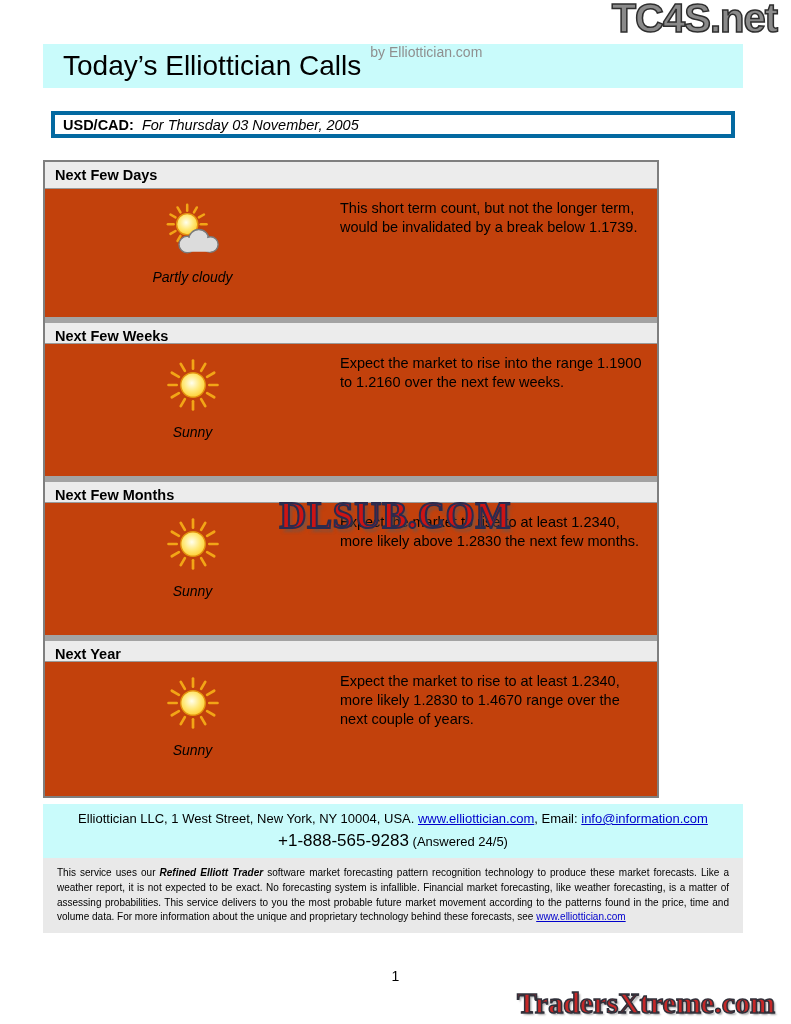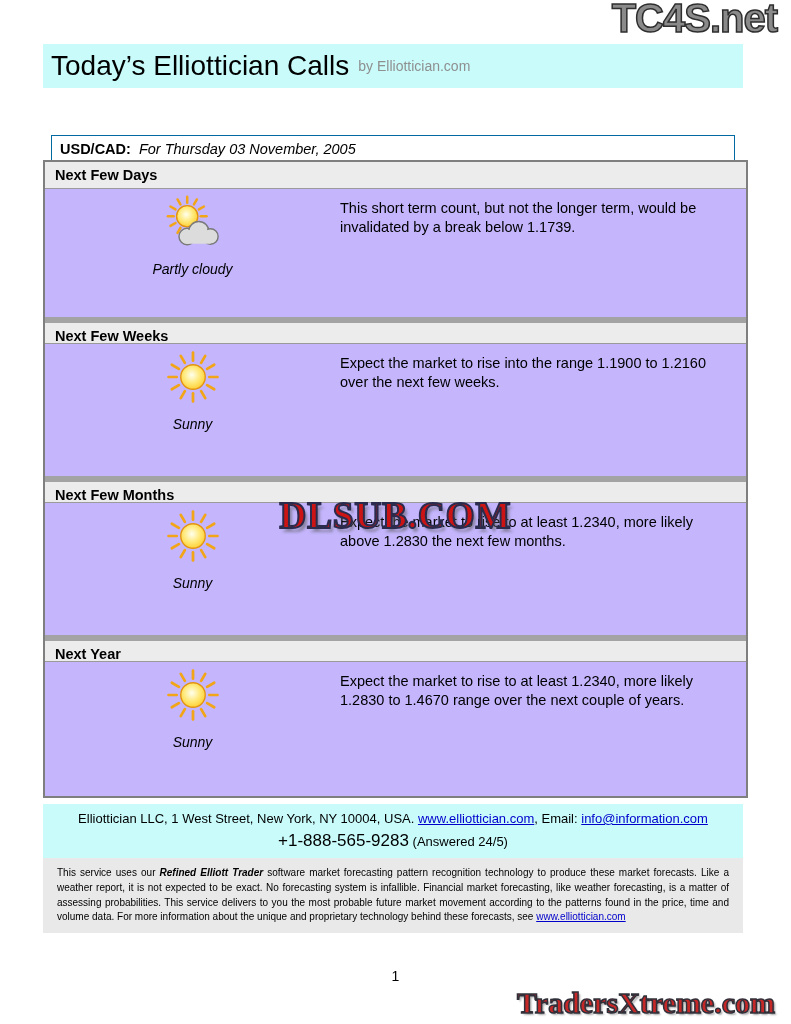--- a/index.html
+++ b/index.html
@@ -28,49 +28,49 @@
     font-family:"Liberation Serif", serif; font-weight:bold;
     font-size:30px; color:#c62828;
     -webkit-text-stroke:1.5px #30303a;
     text-shadow:2px 2px 2px rgba(0,0,0,.35);
     z-index:20; white-space:nowrap;
   }
 
   
   .title-bar {
     position:absolute; left:43px; top:44px; width:700px; height:44px;
-    background:#c9fbfb; display:flex; align-items:center;
-    padding-left:8px; box-sizing:border-box;
+    background:#c9fbfb; display:flex; align-items:flex-start;
+    padding-left:20px; box-sizing:border-box;
   }
   .title-bar .title { font-size:28px; color:#000; line-height:44px; }
   .title-bar .subtitle { font-size:14px; color:#8f8f8f; margin-left:9px; }
 
   
   .instrument-box {
     position:absolute; left:51px; top:111px; width:684px; height:27px;
-    border:1px solid #0369a1; box-sizing:border-box;
-    display:flex; align-items:center; padding-left:8px; font-size:14.5px;margin-top:24px;
+    border:4px solid #0369a1; box-sizing:border-box;
+    display:flex; align-items:center; padding-left:8px; font-size:14.5px;
   }
   .instrument-box .symbol { font-weight:bold; }
   .instrument-box .date { font-style:italic; margin-left:8px; }
 
   
   .forecast-table {
-    position:absolute; left:43px; top:160px; width:705px;
-    border:2px solid #7f7f7f; box-sizing:border-box; background:#c4b5fd;
+    position:absolute; left:43px; top:160px; width:616px;
+    border:2px solid #7f7f7f; box-sizing:border-box; background:#c2410c;
   }
   .sec-header {
     background:#ececec; border-top:6px solid #a3a3a3; border-bottom:1px solid #9a9a9a;
     font-weight:bold; font-size:14.5px; padding:5px 10px; height:27px; box-sizing:border-box;
   }
   .sec-header.first { border-top:none; }
   .sec-body { display:flex; box-sizing:border-box; }
   .icon-cell {
     width:295px; flex:0 0 295px; display:flex; flex-direction:column;
-    align-items:center; padding-top:4px;
+    align-items:center; padding-top:12px;
   }
   .icon-caption { font-style:italic; font-size:14px; margin-top:10px; }
   .text-cell {
     flex:1 1 auto; padding:10px 14px 0 0; font-size:14.5px; line-height:19px;
   }
   .text-cell p { margin:0 0 10px 0; }
   .h128{height:128px;} .h132{height:132px;} .h134{height:134px;}
 
   
   .contact-bar {

